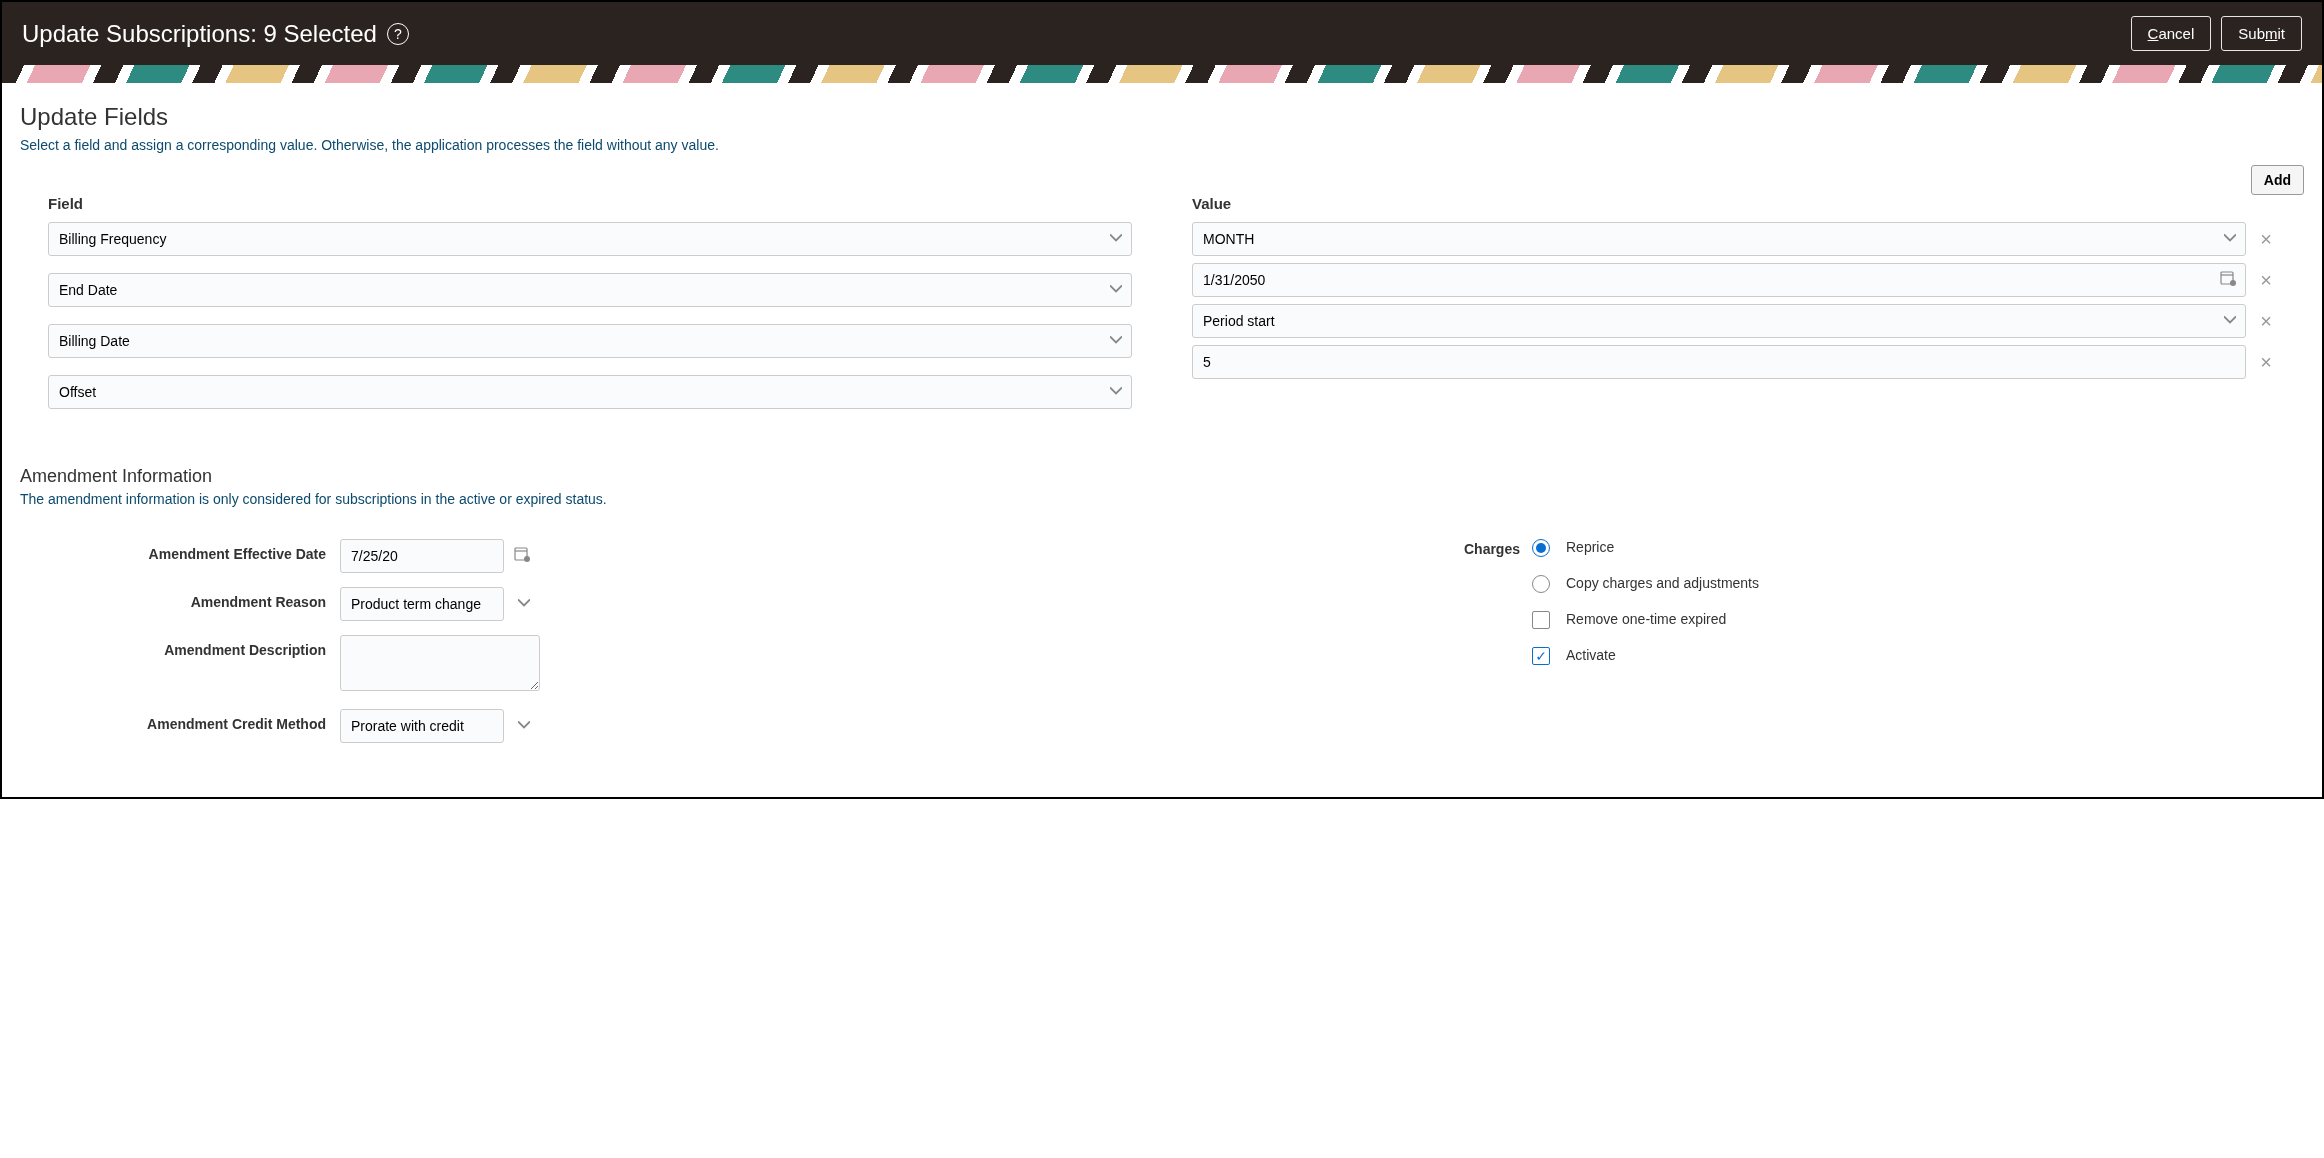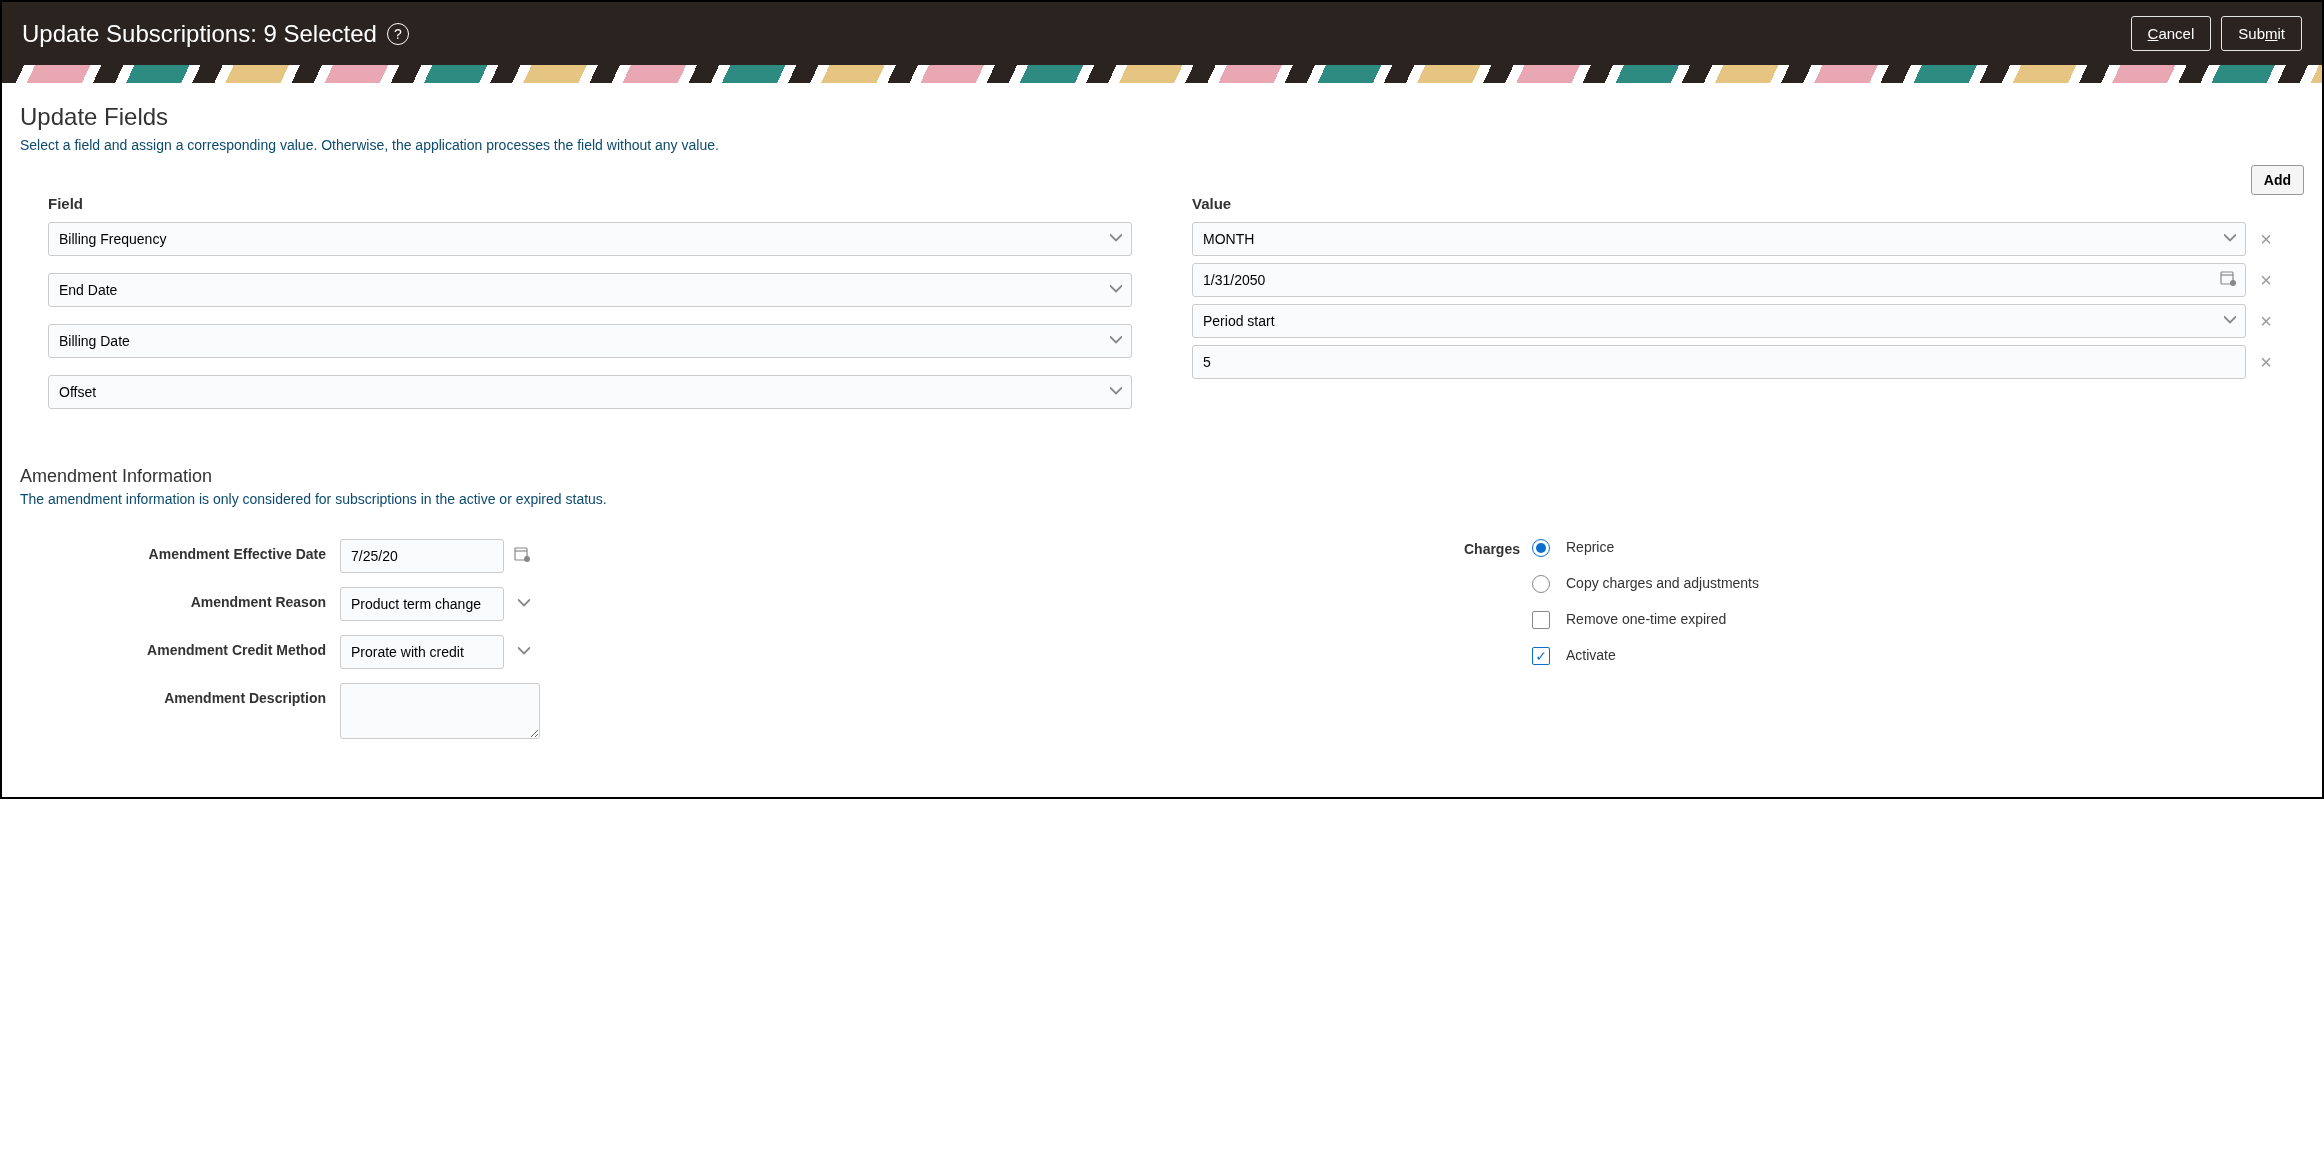--- a/index.html
+++ b/index.html
@@ -198,31 +198,31 @@
         </div>
         <div class="form-row">
           <div class="lbl">Amendment Reason</div>
           <div class="ctrl">
               <div class="sel-wrap"><select class="sel"><option>Product term change</option></select><span class="chev"><svg class="chevron" viewBox="0 0 10 6">
                     <path d="M0 0 L5 5 L10 0" stroke="#888" fill="none" stroke-width="1.5"></path>
                   </svg></span></div>
             </div>
         </div>
         <div class="form-row">
+          <div class="lbl">Amendment Description</div>
+          <div class="ctrl"><textarea class="inp" style=""></textarea></div>
+        </div>
+        <div class="form-row">
           <div class="lbl">Amendment Credit Method</div>
           <div class="ctrl">
               <div class="sel-wrap"><select class="sel"><option>Prorate with credit</option></select><span class="chev"><svg class="chevron" viewBox="0 0 10 6">
                     <path d="M0 0 L5 5 L10 0" stroke="#888" fill="none" stroke-width="1.5"></path>
                   </svg></span></div>
             </div>
         </div>
-        <div class="form-row">
-          <div class="lbl">Amendment Description</div>
-          <div class="ctrl"><textarea class="inp" style=""></textarea></div>
-        </div>
       </div>
 
       <div class="charges-block">
         <div class="charges-lbl">Charges</div>
         <div class="charges-opts">
           <label class="opt">
             <span class="radio checked"></span>
             <span>Reprice</span>
           </label>
           <label class="opt">

